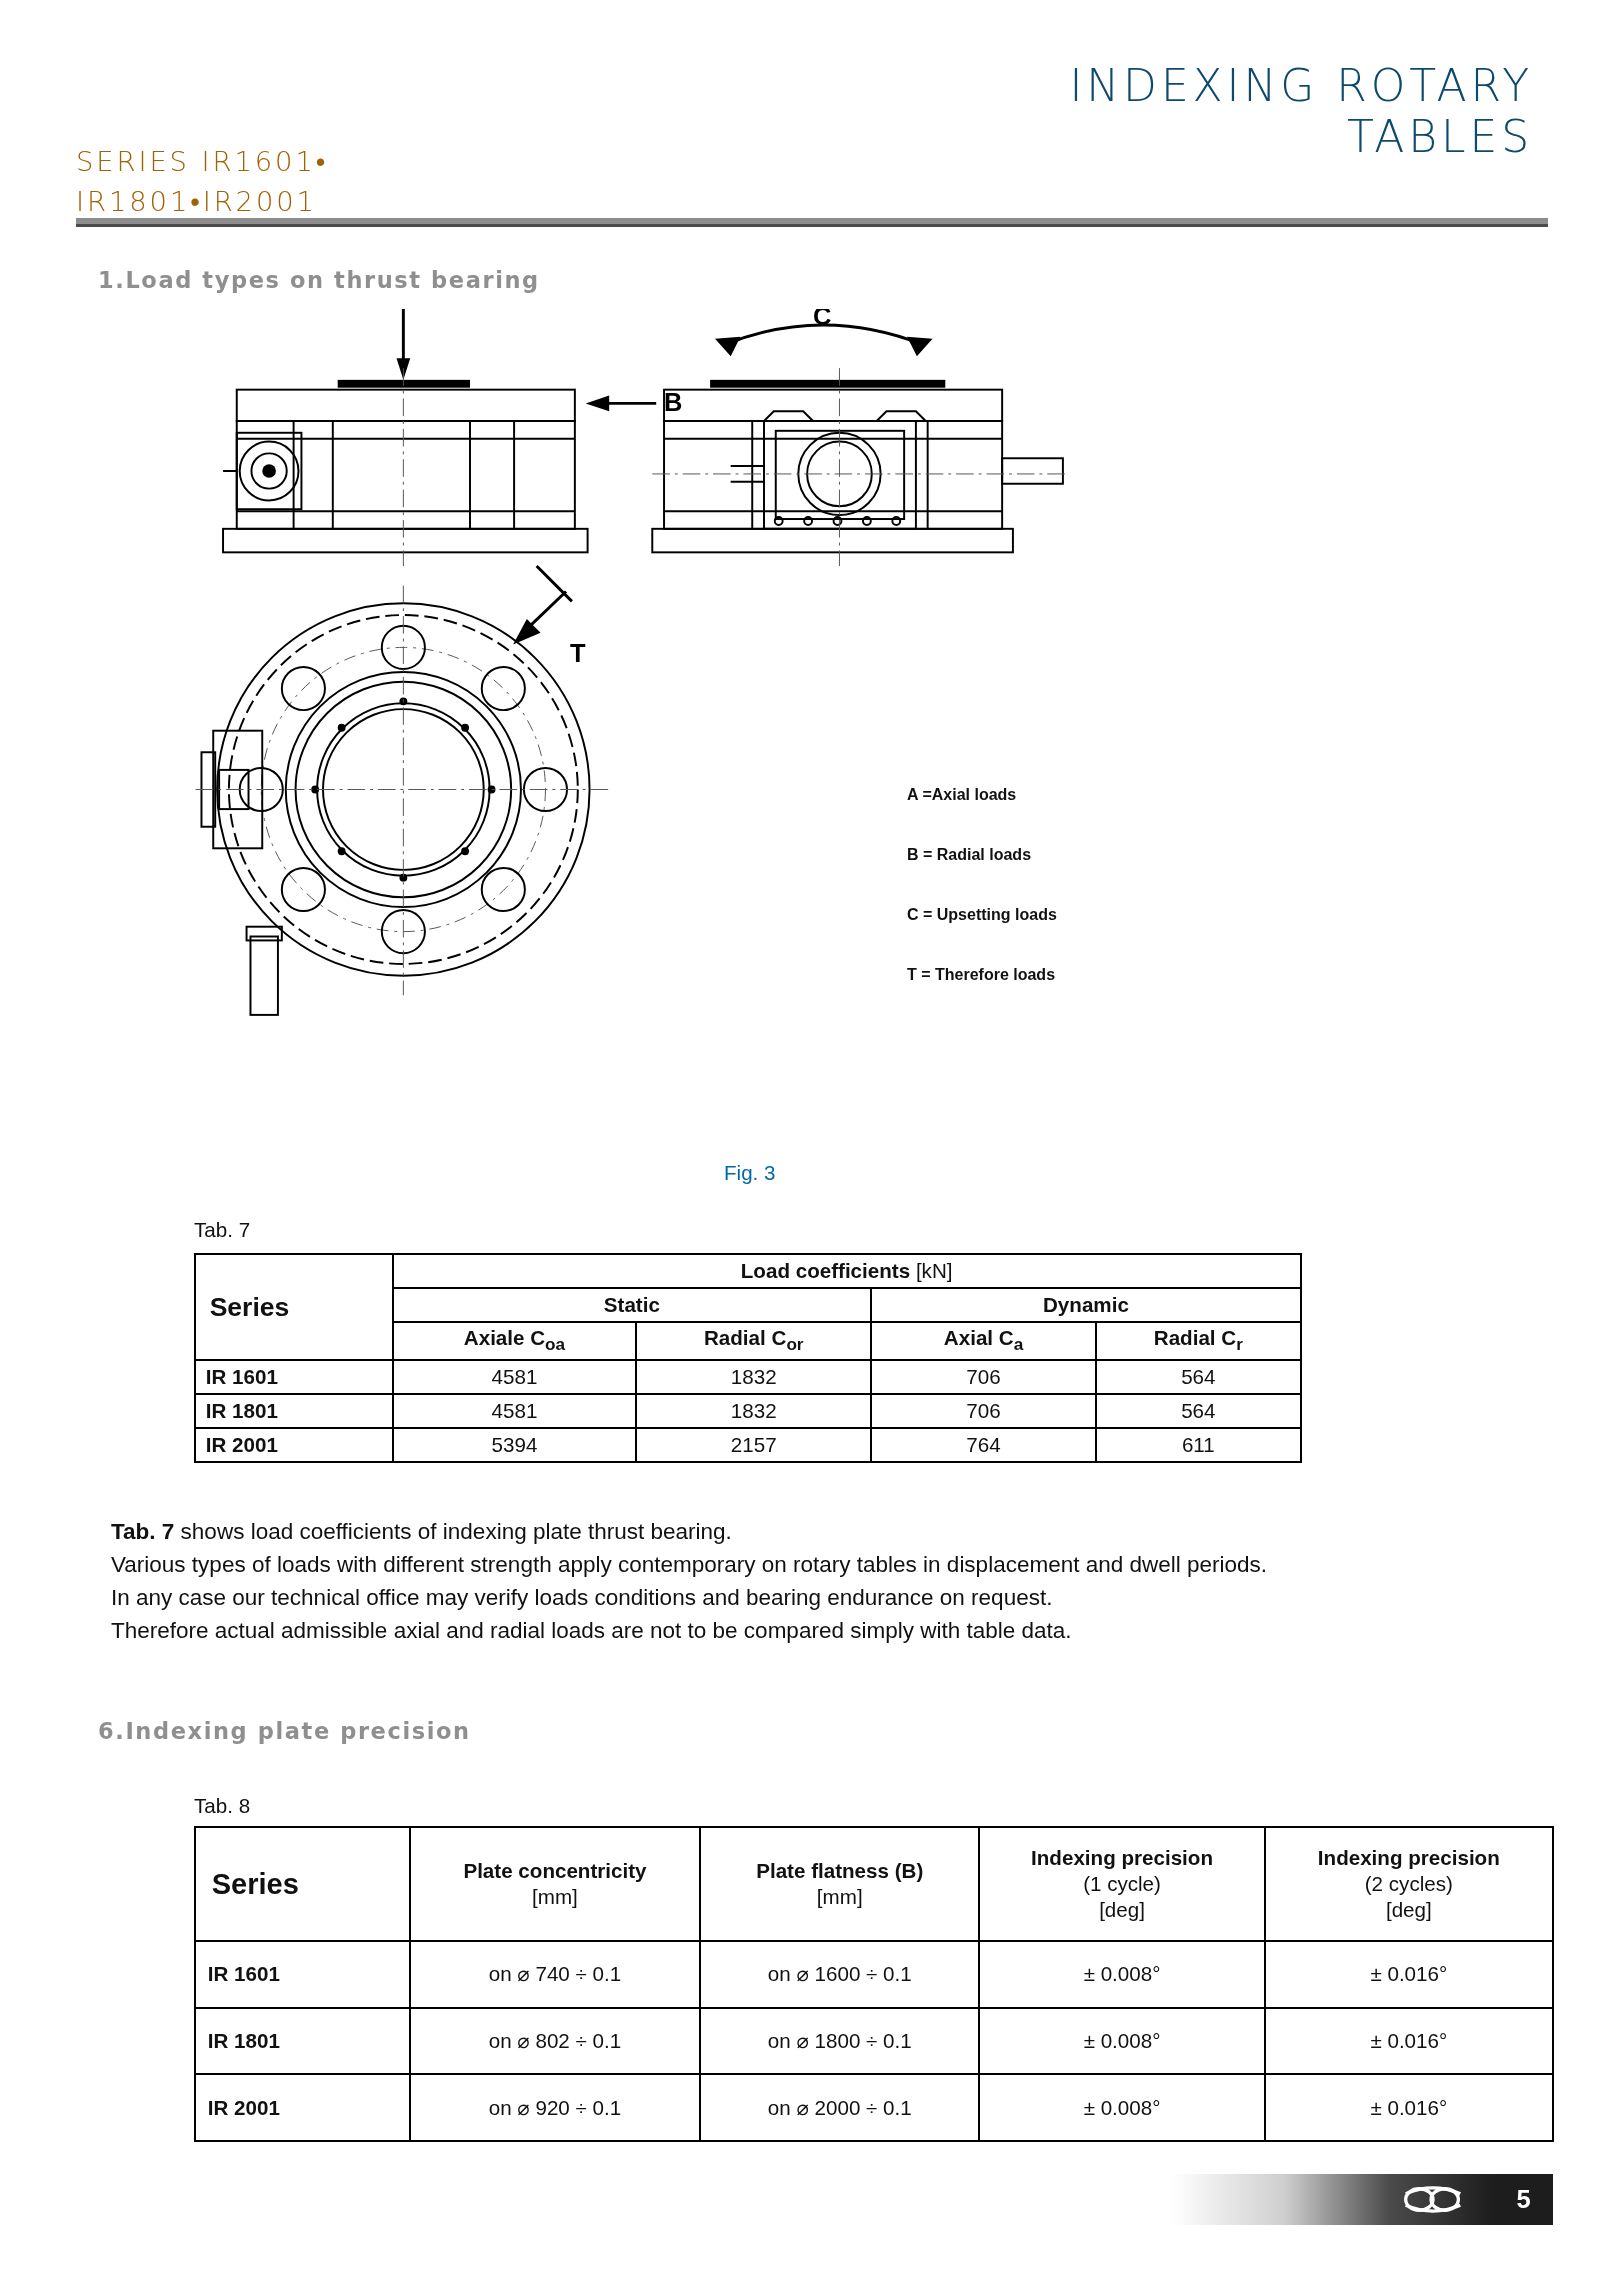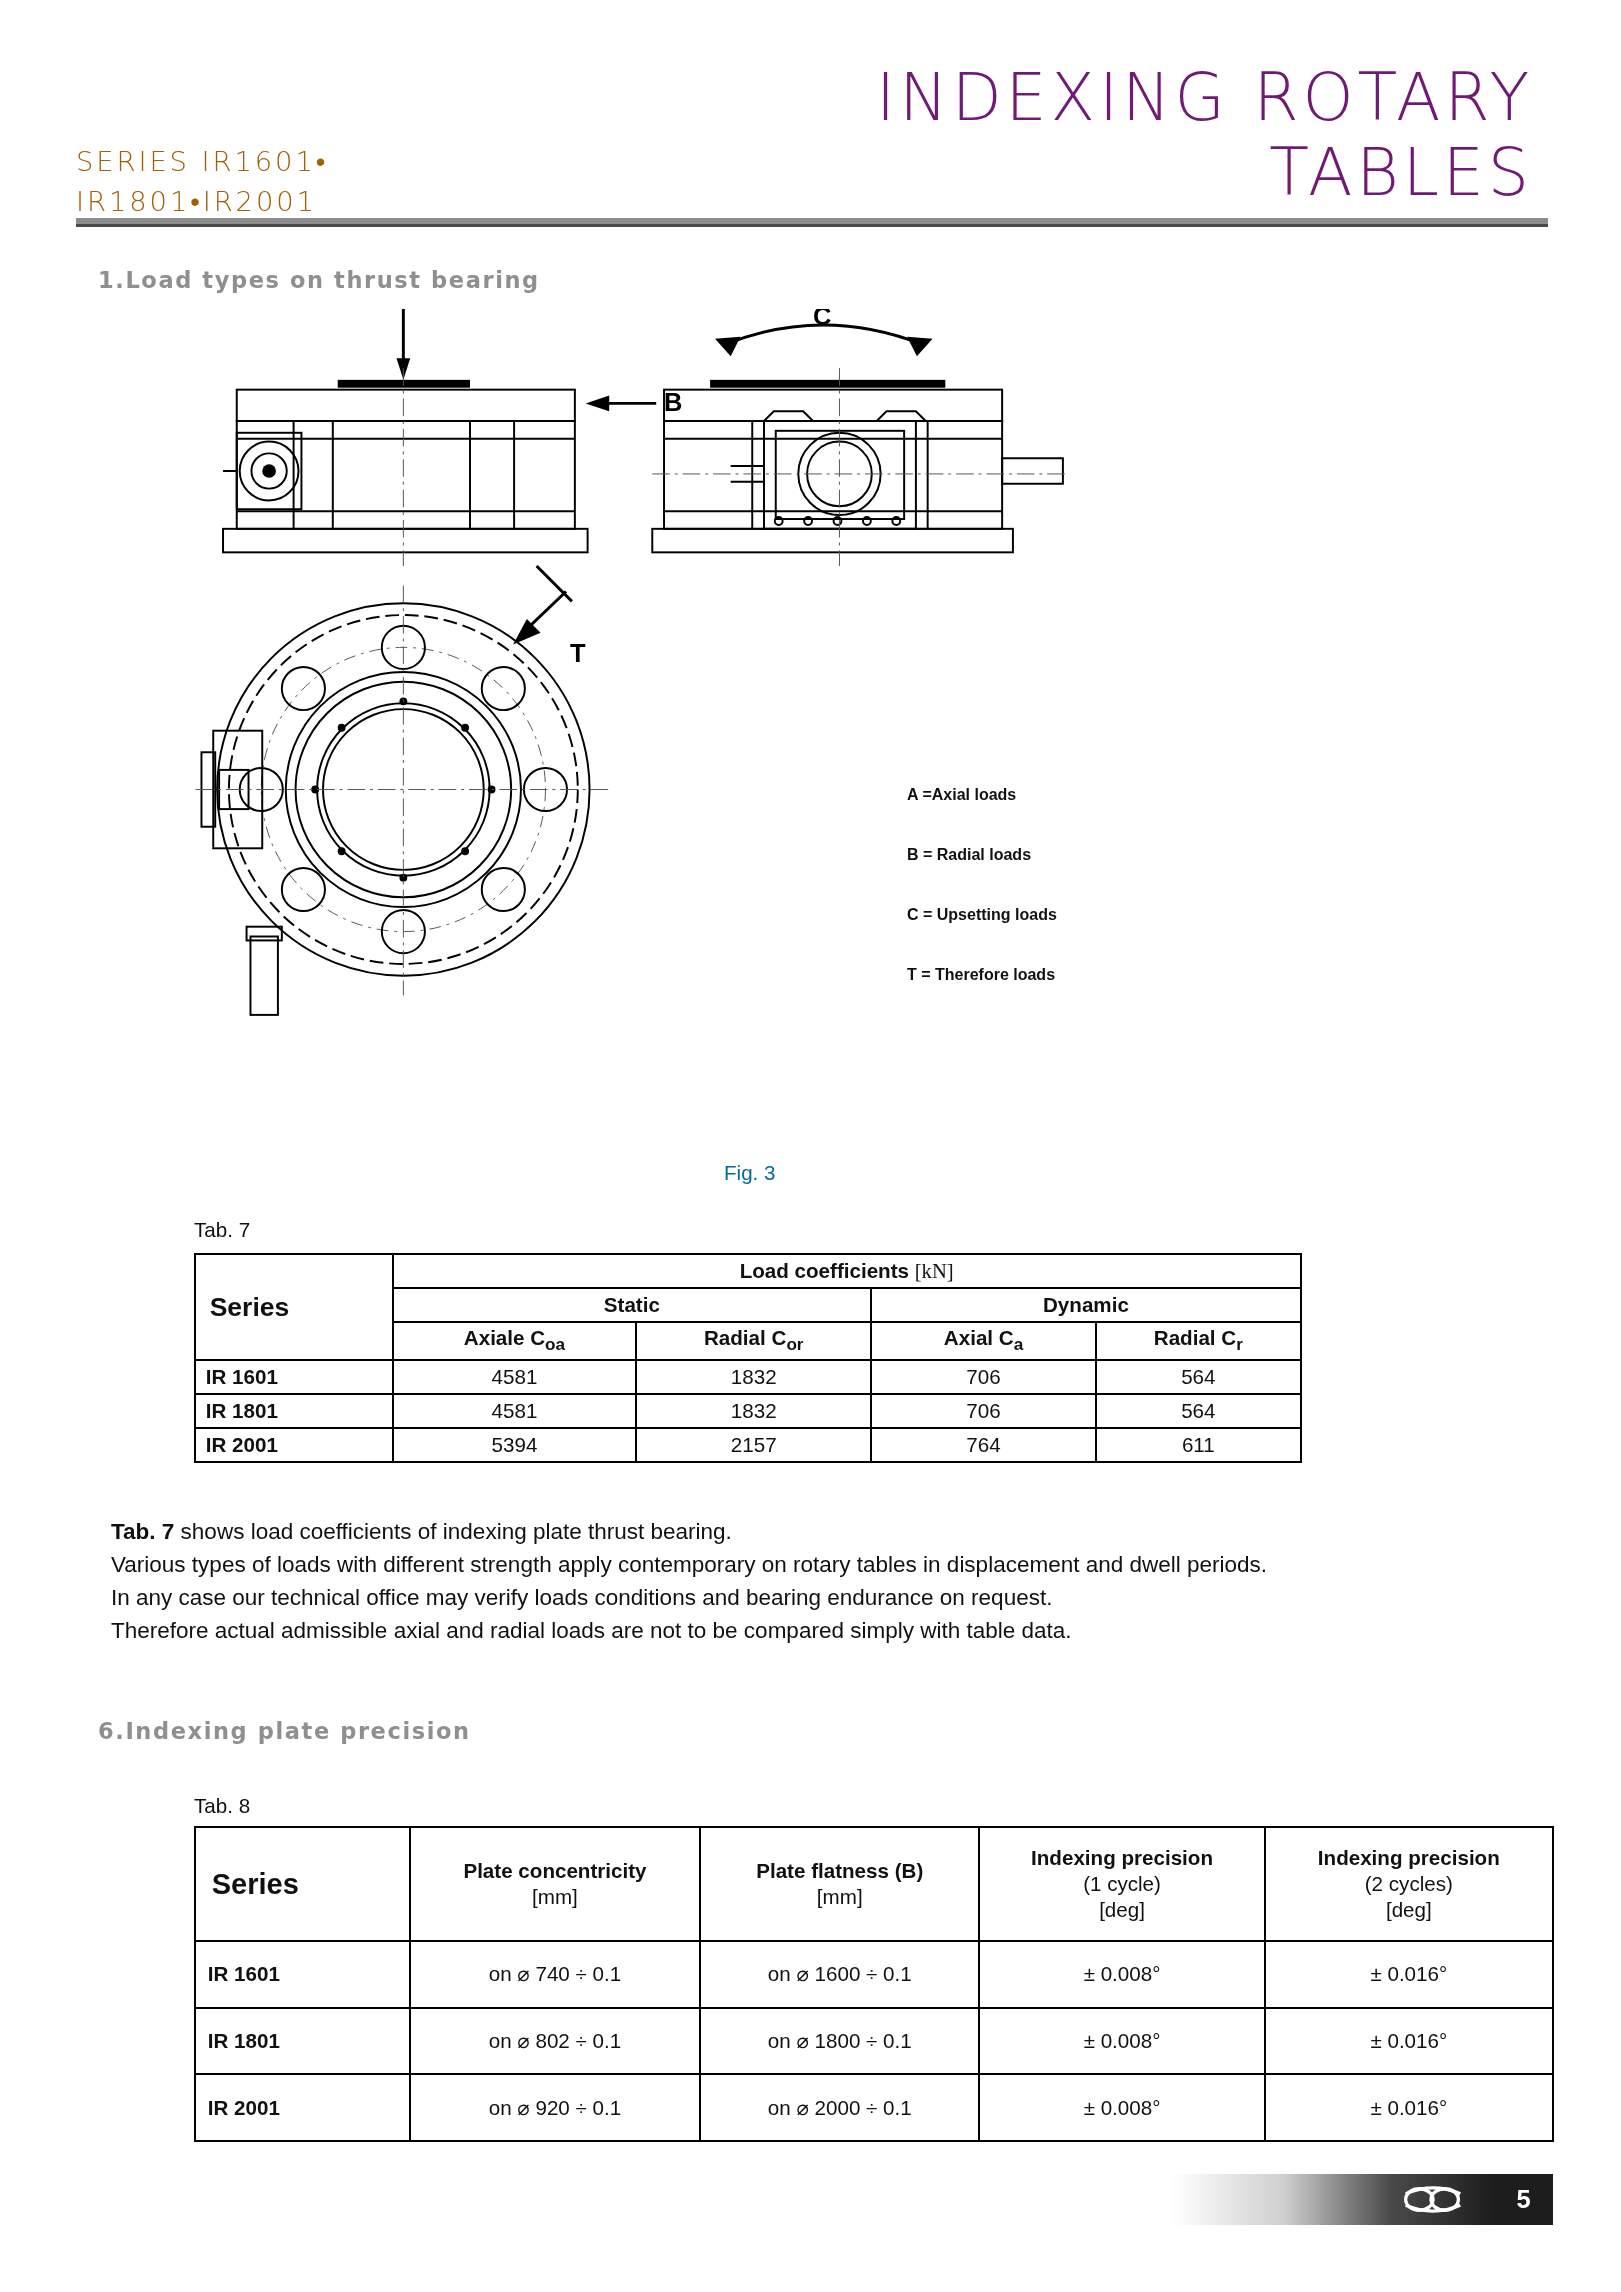--- a/index.html
+++ b/index.html
@@ -7,21 +7,21 @@
     width:1621px;height:2293px;background:#ffffff;
     font-family:"Liberation Sans", sans-serif;
     color:#111;position:relative;overflow:hidden;
   }
   .page{position:relative;width:1621px;height:2293px;}
 
   
   .hdr{position:absolute;left:0;top:0;width:1621px;height:230px;}
   .hdr-title{
     position:absolute;right:88px;top:61px;width:784px;text-align:right;
-    font-size:65px;letter-spacing:3.9px;color:#701a75;line-height:1.15;
+    font-size:44px;letter-spacing:3.9px;color:#0c4a6e;line-height:1.15;
     font-family:"DejaVu Sans", sans-serif;font-weight:300;
   }
   .hdr-title .l2{display:block;}
   .hdr-series{
     position:absolute;left:76px;top:142px;width:627px;
     font-size:27.4px;letter-spacing:2.9px;color:#a16207;line-height:1.45;
     font-family:"DejaVu Sans", sans-serif;font-weight:300;
   }
   .hdr-rule{
     position:absolute;left:76px;top:218px;width:1472px;height:6.9px;
@@ -59,21 +59,21 @@
     font-size:20.6px;
   }
   .t7 td,.t7 th{
     border:2px solid #000;padding:3.9px 5.9px;text-align:center;
     font-weight:normal;background:#fff;
   }
   .t7 .bold{font-weight:bold;border-radius:11px;}
   .t7 .series-cell{font-size:26.5px;font-weight:bold;text-align:left;padding-left:13.7px;width:176px;}
   .t7 .rowlabel{font-weight:bold;text-align:left;padding-left:9.8px;}
   .t7 .lc{font-weight:bold;}
-  .t7 .lc .unit{font-weight:normal;font-family:Liberation Serif, serif;}
+  .t7 .lc .unit{font-weight:normal;}
 
   .t8{
     position:absolute;left:194px;top:1826px;font-size:20.6px;
   }
   .t8 td,.t8 th{
     border:2px solid #000;padding:6.9px 5.9px;text-align:center;font-weight:normal;background:#fff;
   }
   .t8 .series-cell{font-size:29px;font-weight:bold;text-align:left;padding-left:15.7px;}
   .t8 .rowlabel{font-weight:bold;text-align:left;padding-left:11.8px;}
   .t8 th{font-weight:bold;line-height:1.25;}

